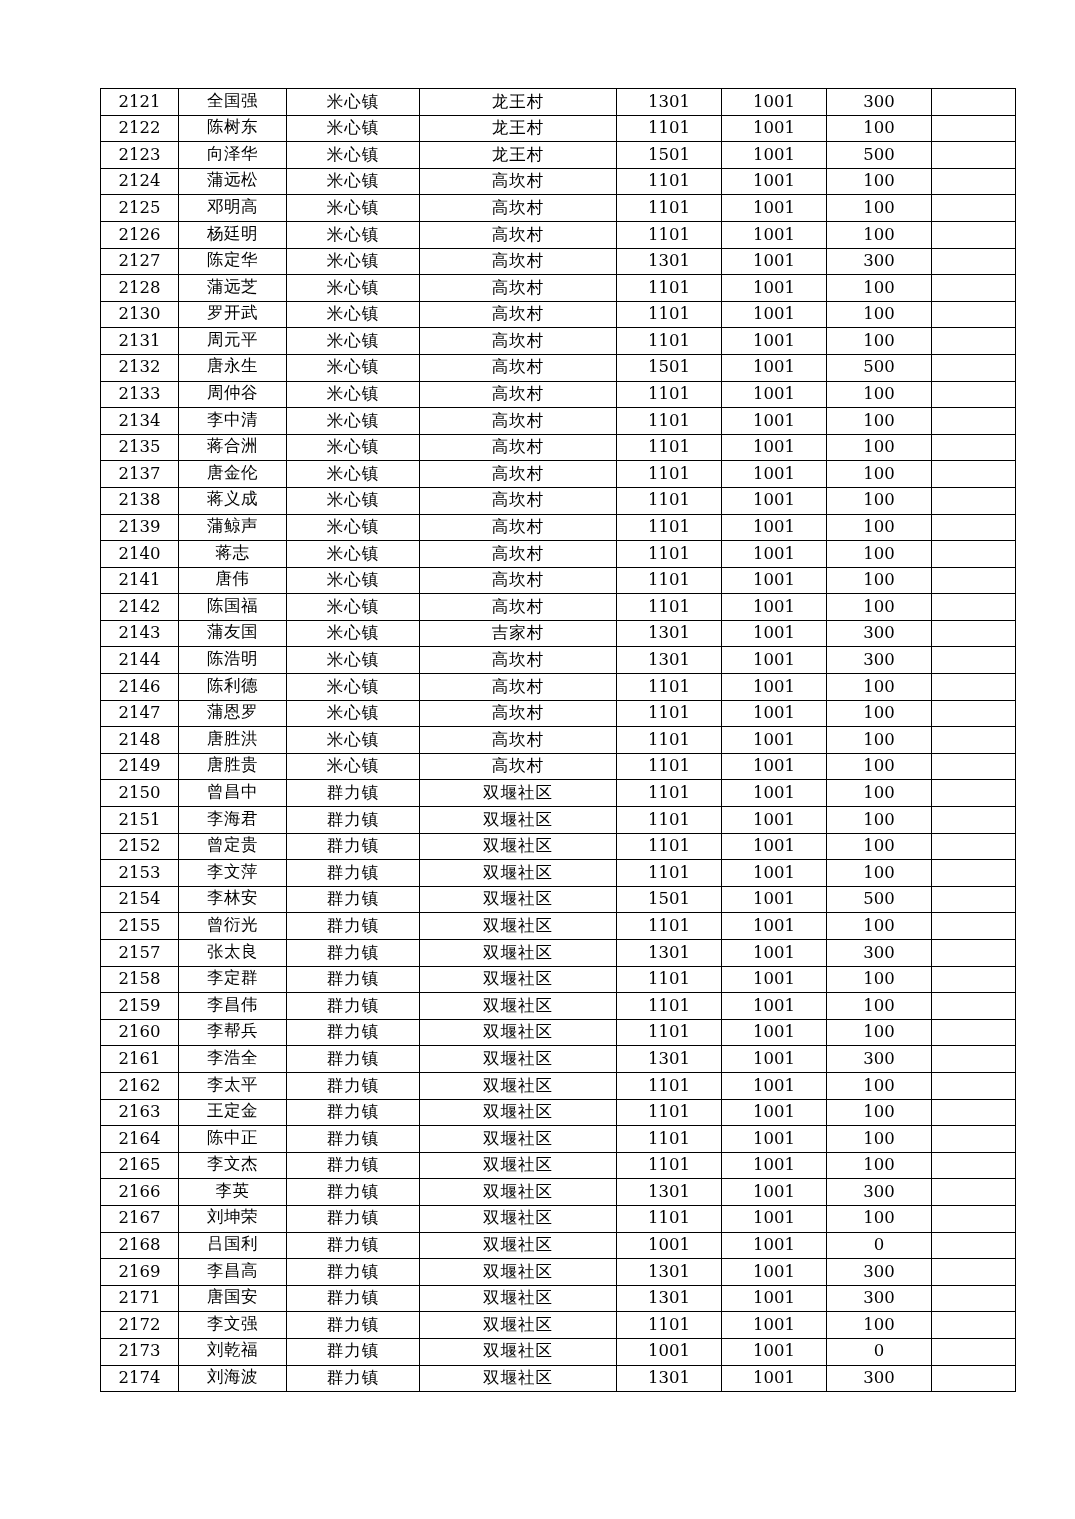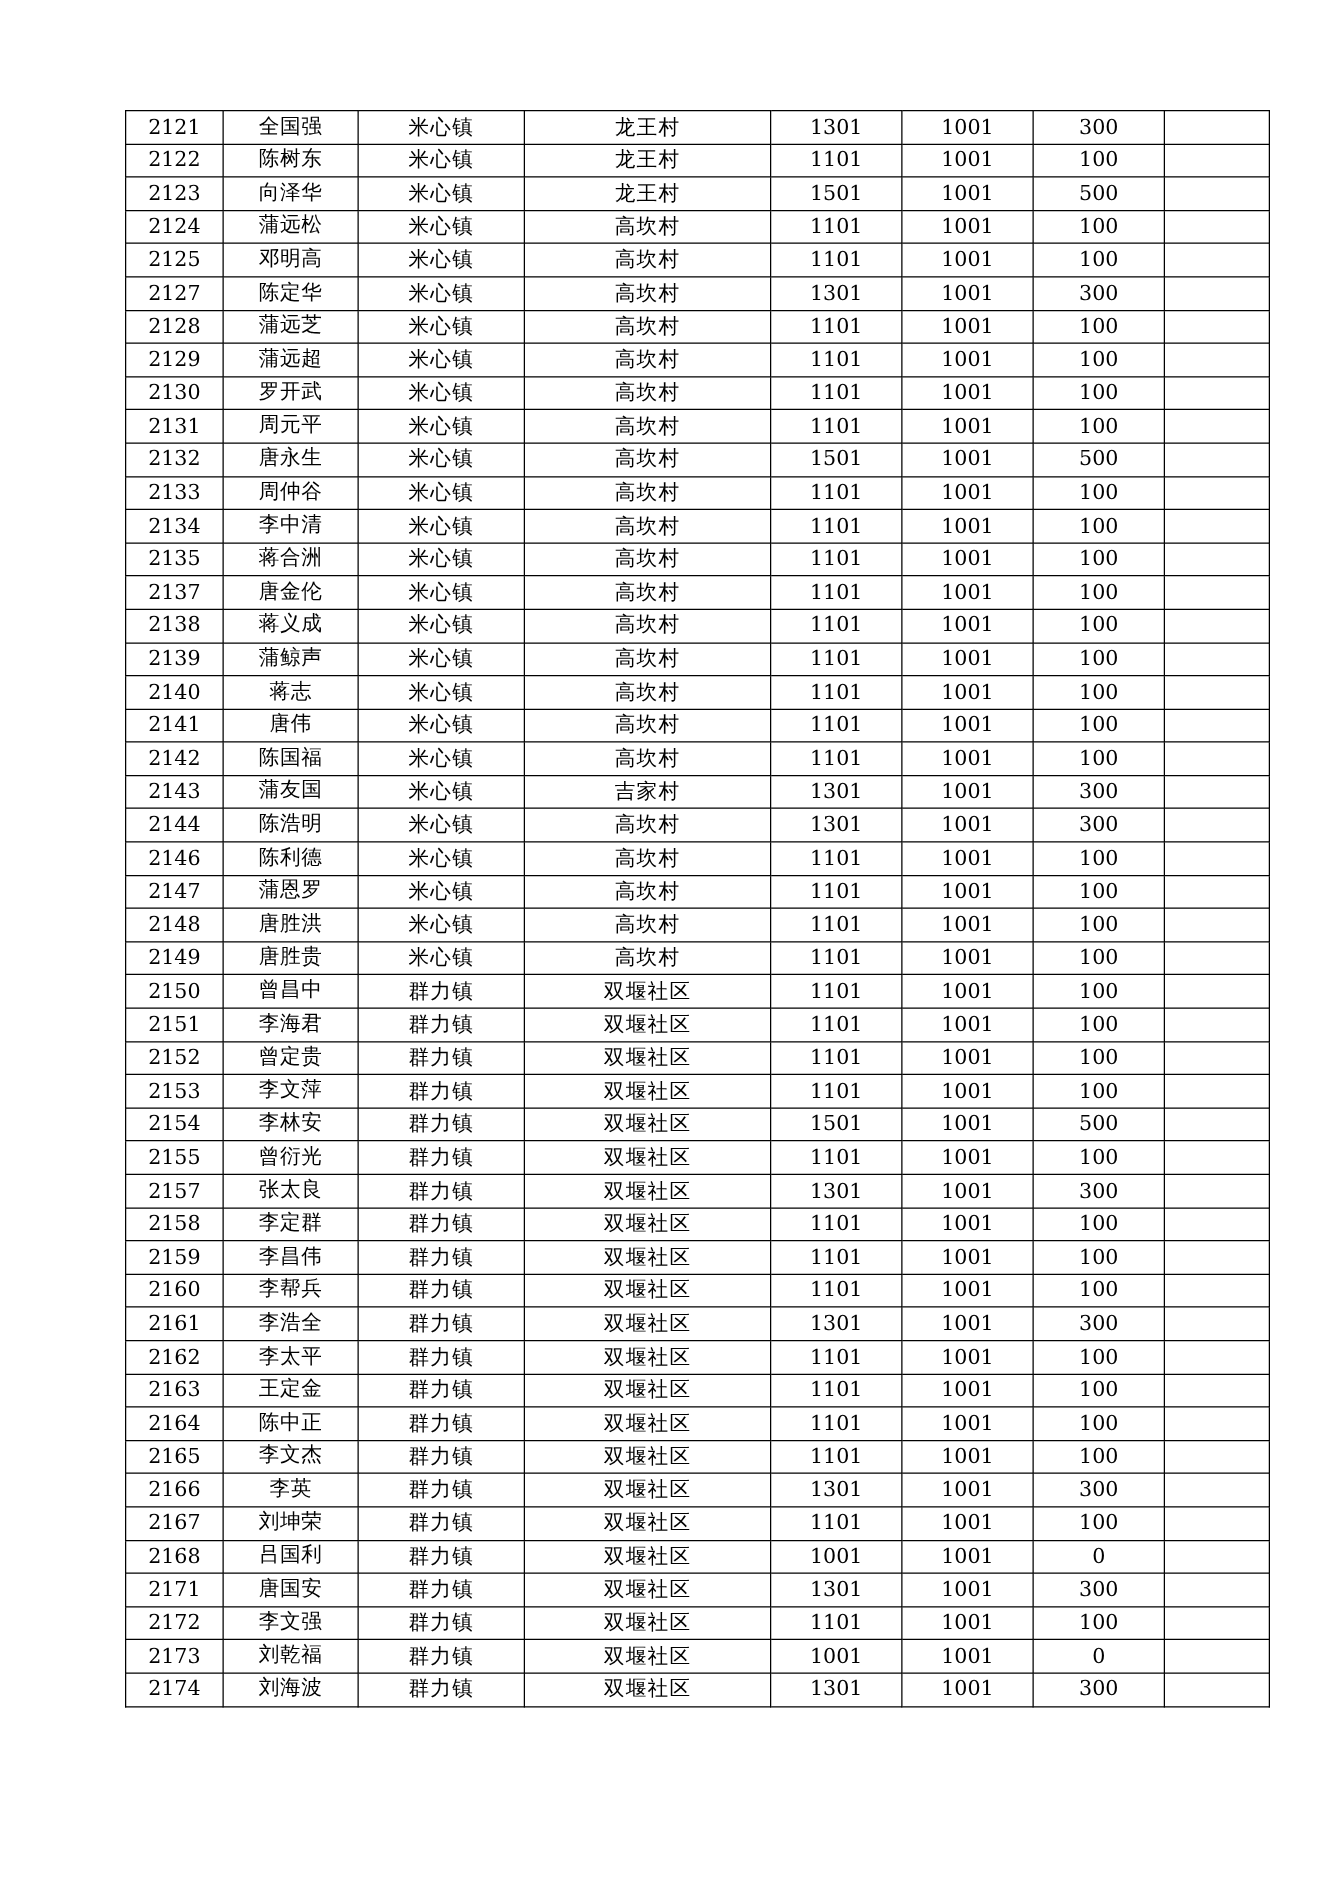--- a/index.html
+++ b/index.html
@@ -116,50 +116,50 @@
           <td class="num">2125</td>
           <td class="cell-name">邓明高</td>
           <td class="cell-town">米心镇</td>
           <td class="cell-village">高坎村</td>
           <td class="num">1101</td>
           <td class="num">1001</td>
           <td class="num">100</td>
           <td></td>
         </tr>
         <tr>
+          <td class="num">2126</td>
+          <td class="cell-name">杨廷明</td>
+          <td class="cell-town">米心镇</td>
+          <td class="cell-village">高坎村</td>
+          <td class="num">1101</td>
+          <td class="num">1001</td>
+          <td class="num">100</td>
+          <td></td>
+        </tr>
+        <tr>
           <td class="num">2127</td>
           <td class="cell-name">陈定华</td>
           <td class="cell-town">米心镇</td>
           <td class="cell-village">高坎村</td>
           <td class="num">1301</td>
           <td class="num">1001</td>
           <td class="num">300</td>
           <td></td>
         </tr>
         <tr>
           <td class="num">2128</td>
           <td class="cell-name">蒲远芝</td>
           <td class="cell-town">米心镇</td>
           <td class="cell-village">高坎村</td>
           <td class="num">1101</td>
           <td class="num">1001</td>
           <td class="num">100</td>
           <td></td>
         </tr>
         <tr>
-          <td class="num">2129</td>
-          <td class="cell-name">蒲远超</td>
-          <td class="cell-town">米心镇</td>
-          <td class="cell-village">高坎村</td>
-          <td class="num">1101</td>
-          <td class="num">1001</td>
-          <td class="num">100</td>
-          <td></td>
-        </tr>
-        <tr>
           <td class="num">2130</td>
           <td class="cell-name">罗开武</td>
           <td class="cell-town">米心镇</td>
           <td class="cell-village">高坎村</td>
           <td class="num">1101</td>
           <td class="num">1001</td>
           <td class="num">100</td>
           <td></td>
         </tr>
         <tr>
@@ -503,20 +503,30 @@
           <td></td>
         </tr>
         <tr>
           <td class="num">2168</td>
           <td class="cell-name">吕国利</td>
           <td class="cell-town">群力镇</td>
           <td class="cell-village">双堰社区</td>
           <td class="num">1001</td>
           <td class="num">1001</td>
           <td class="num">0</td>
+          <td></td>
+        </tr>
+        <tr>
+          <td class="num">2169</td>
+          <td class="cell-name">李昌高</td>
+          <td class="cell-town">群力镇</td>
+          <td class="cell-village">双堰社区</td>
+          <td class="num">1301</td>
+          <td class="num">1001</td>
+          <td class="num">300</td>
           <td></td>
         </tr>
         <tr>
           <td class="num">2171</td>
           <td class="cell-name">唐国安</td>
           <td class="cell-town">群力镇</td>
           <td class="cell-village">双堰社区</td>
           <td class="num">1301</td>
           <td class="num">1001</td>
           <td class="num">300</td>

